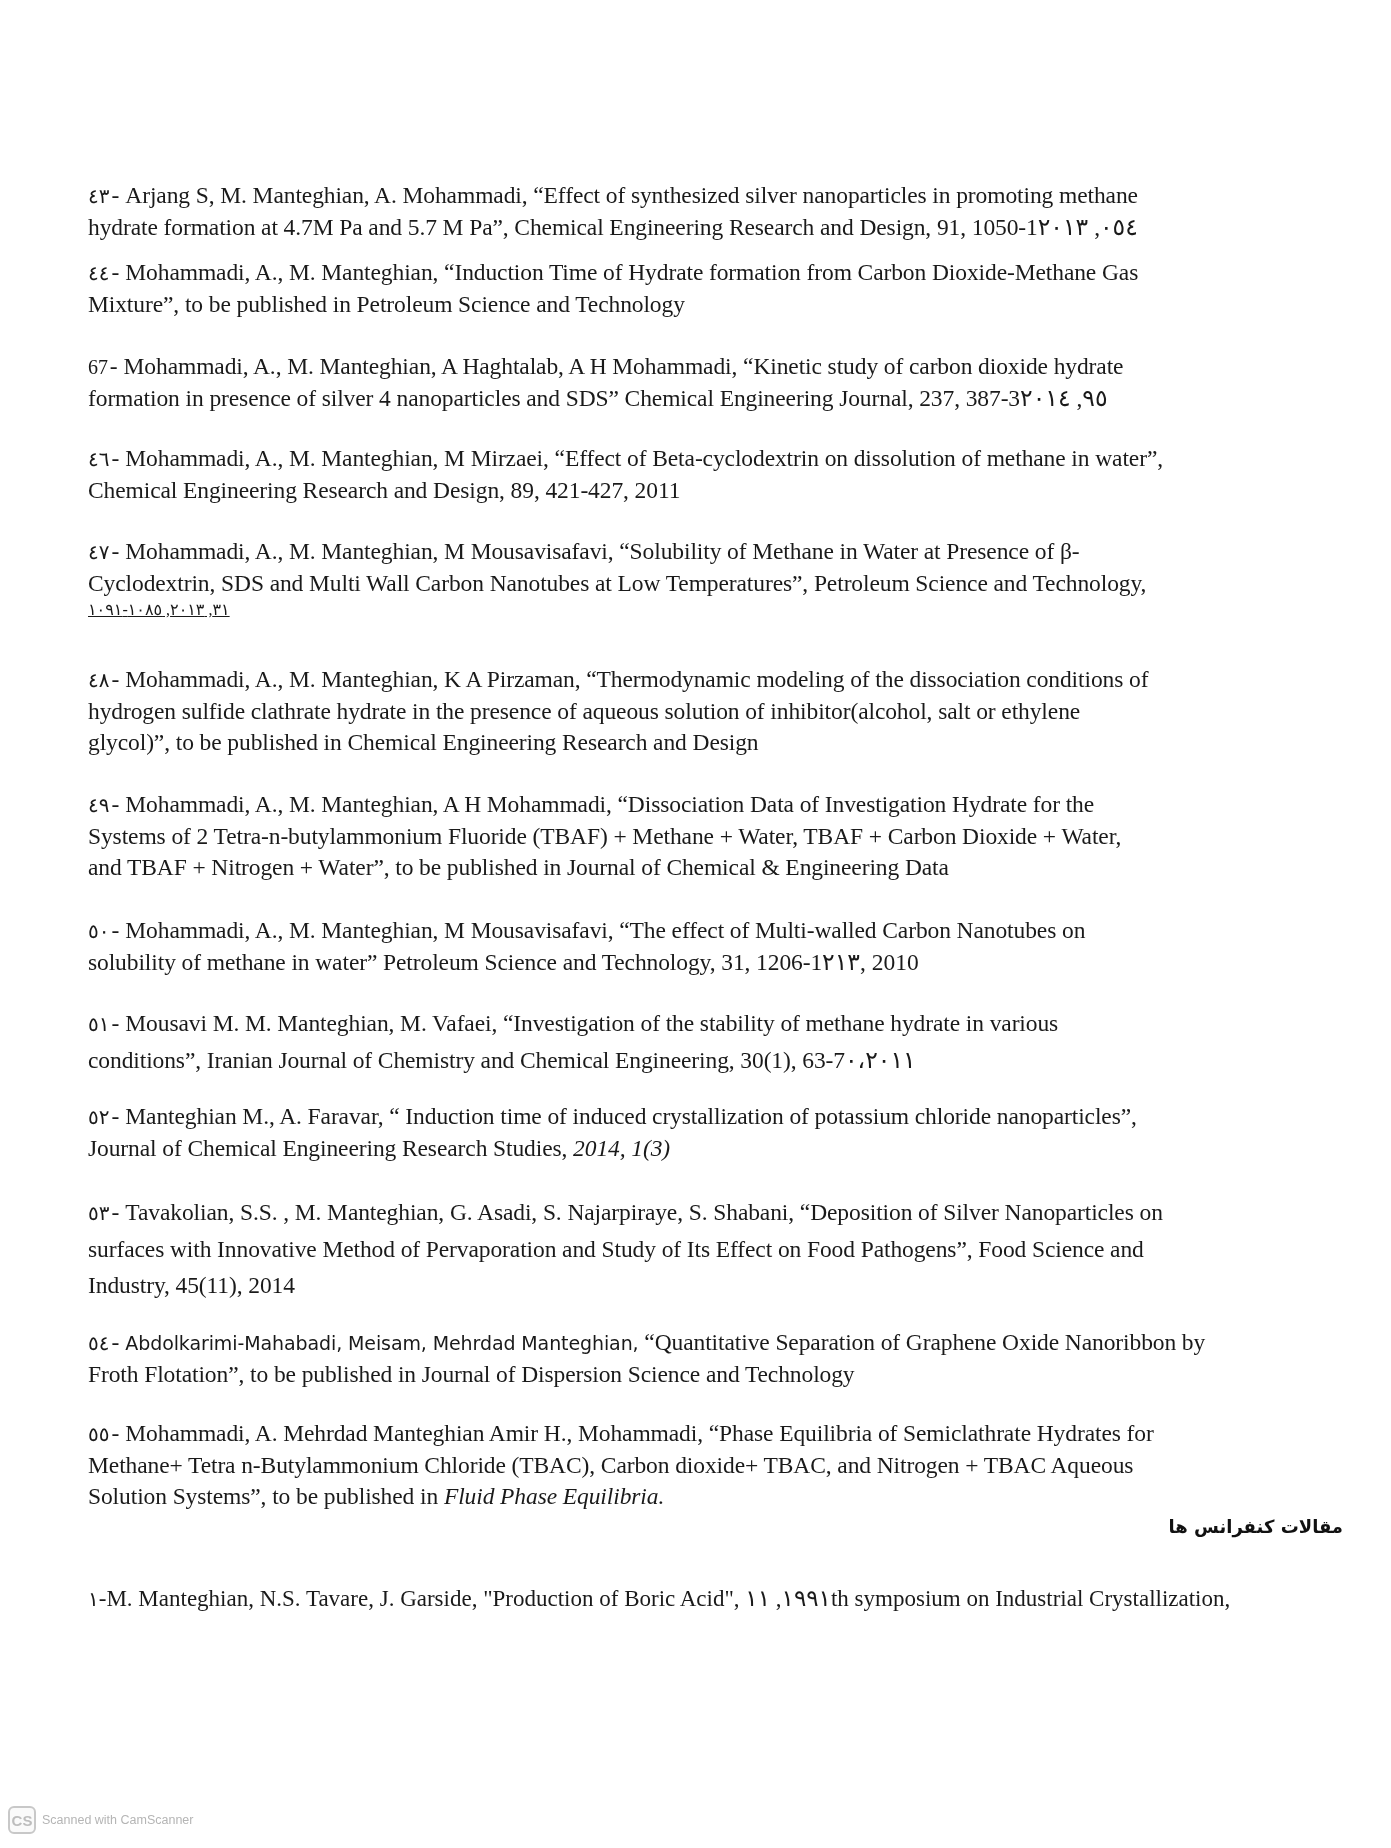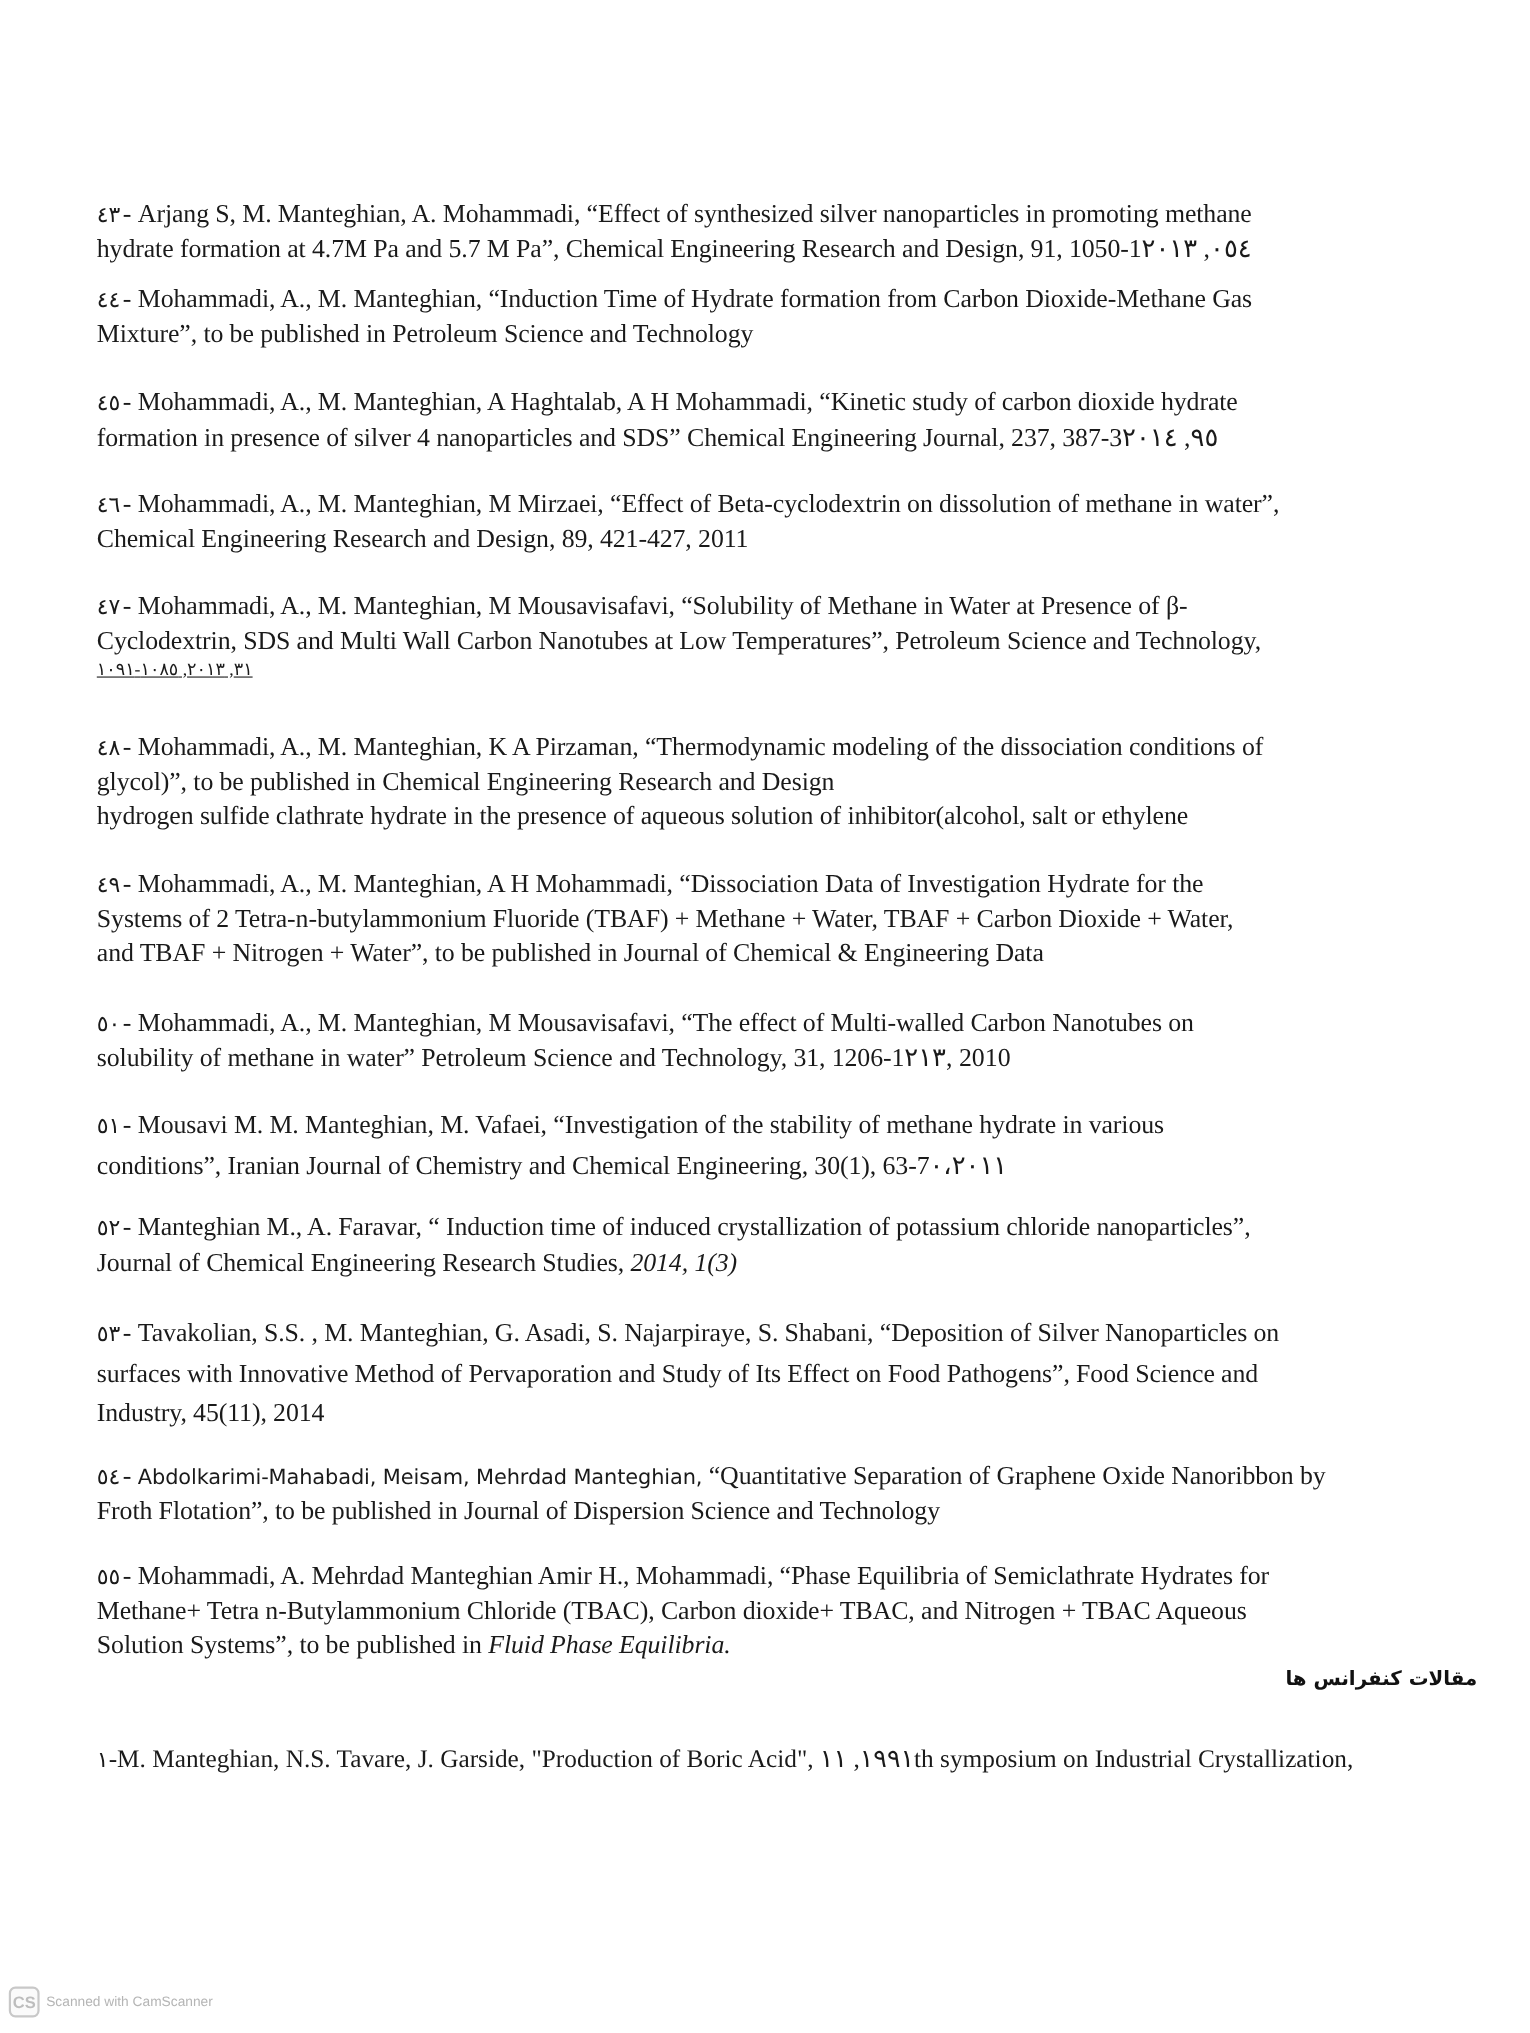--- a/index.html
+++ b/index.html
@@ -102,39 +102,39 @@
     <span class="line"><span class="num">٤٣</span><span class="num-dash">-</span><span>Arjang S, M. Manteghian, A. Mohammadi, “Effect of synthesized silver nanoparticles in promoting methane</span></span>
     <span class="line">hydrate formation at 4.7M Pa and 5.7 M Pa”, Chemical Engineering Research and Design, 91, 1050-1٠٥٤, ٢٠١٣</span>
   </div>
 
   <div class="ref" style="top:257px;">
     <span class="line"><span class="num">٤٤</span><span class="num-dash">-</span><span>Mohammadi, A., M. Manteghian, “Induction Time of Hydrate formation from Carbon Dioxide-Methane Gas</span></span>
     <span class="line">Mixture”, to be published in Petroleum Science and Technology</span>
   </div>
 
   <div class="ref" style="top:351px;">
-    <span class="line"><span class="num">٤٥</span><span class="num-dash">-</span><span>Mohammadi, A., M. Manteghian, A Haghtalab, A H Mohammadi, “Kinetic study of carbon dioxide hydrate</span></span>
+    <span class="line"><span class="num">67</span><span class="num-dash">-</span><span>Mohammadi, A., M. Manteghian, A Haghtalab, A H Mohammadi, “Kinetic study of carbon dioxide hydrate</span></span>
     <span class="line">formation in presence of silver 4 nanoparticles and SDS” Chemical Engineering Journal, 237, 387-3٩٥, ٢٠١٤</span>
   </div>
 
   <div class="ref" style="top:443px;">
     <span class="line"><span class="num">٤٦</span><span class="num-dash">-</span><span>Mohammadi, A., M. Manteghian, M Mirzaei, “Effect of Beta-cyclodextrin on dissolution of methane in water”,</span></span>
     <span class="line">Chemical Engineering Research and Design, 89, 421-427, 2011</span>
   </div>
 
   <div class="ref" style="top:536px;">
     <span class="line"><span class="num">٤٧</span><span class="num-dash">-</span><span>Mohammadi, A., M. Manteghian, M Mousavisafavi, “Solubility of Methane in Water at Presence of β-</span></span>
     <span class="line">Cyclodextrin, SDS and Multi Wall Carbon Nanotubes at Low Temperatures”, Petroleum Science and Technology,</span>
     <span class="line arabic-digits" style="line-height:22px;">٣١, ٢٠١٣, ١٠٨٥-١٠٩١</span>
   </div>
 
   <div class="ref" style="top:664px;">
     <span class="line"><span class="num">٤٨</span><span class="num-dash">-</span><span>Mohammadi, A., M. Manteghian, K A Pirzaman, “Thermodynamic modeling of the dissociation conditions of</span></span>
+    <span class="line">hydrogen sulfide clathrate hydrate in the presence of aqueous solution of inhibitor(alcohol, salt or ethylene</span>
     <span class="line">glycol)”, to be published in Chemical Engineering Research and Design</span>
-    <span class="line">hydrogen sulfide clathrate hydrate in the presence of aqueous solution of inhibitor(alcohol, salt or ethylene</span>
   </div>
 
   <div class="ref" style="top:789px;">
     <span class="line"><span class="num">٤٩</span><span class="num-dash">-</span><span>Mohammadi, A., M. Manteghian, A H Mohammadi, “Dissociation Data of Investigation Hydrate for the</span></span>
     <span class="line">Systems of 2 Tetra-n-butylammonium Fluoride (TBAF) + Methane + Water, TBAF + Carbon Dioxide + Water,</span>
     <span class="line">and TBAF + Nitrogen + Water”, to be published in Journal of Chemical &amp; Engineering Data</span>
   </div>
 
   <div class="ref" style="top:915px;">
     <span class="line"><span class="num">٥٠</span><span class="num-dash">-</span><span>Mohammadi, A., M. Manteghian, M Mousavisafavi, “The effect of Multi-walled Carbon Nanotubes on</span></span>

